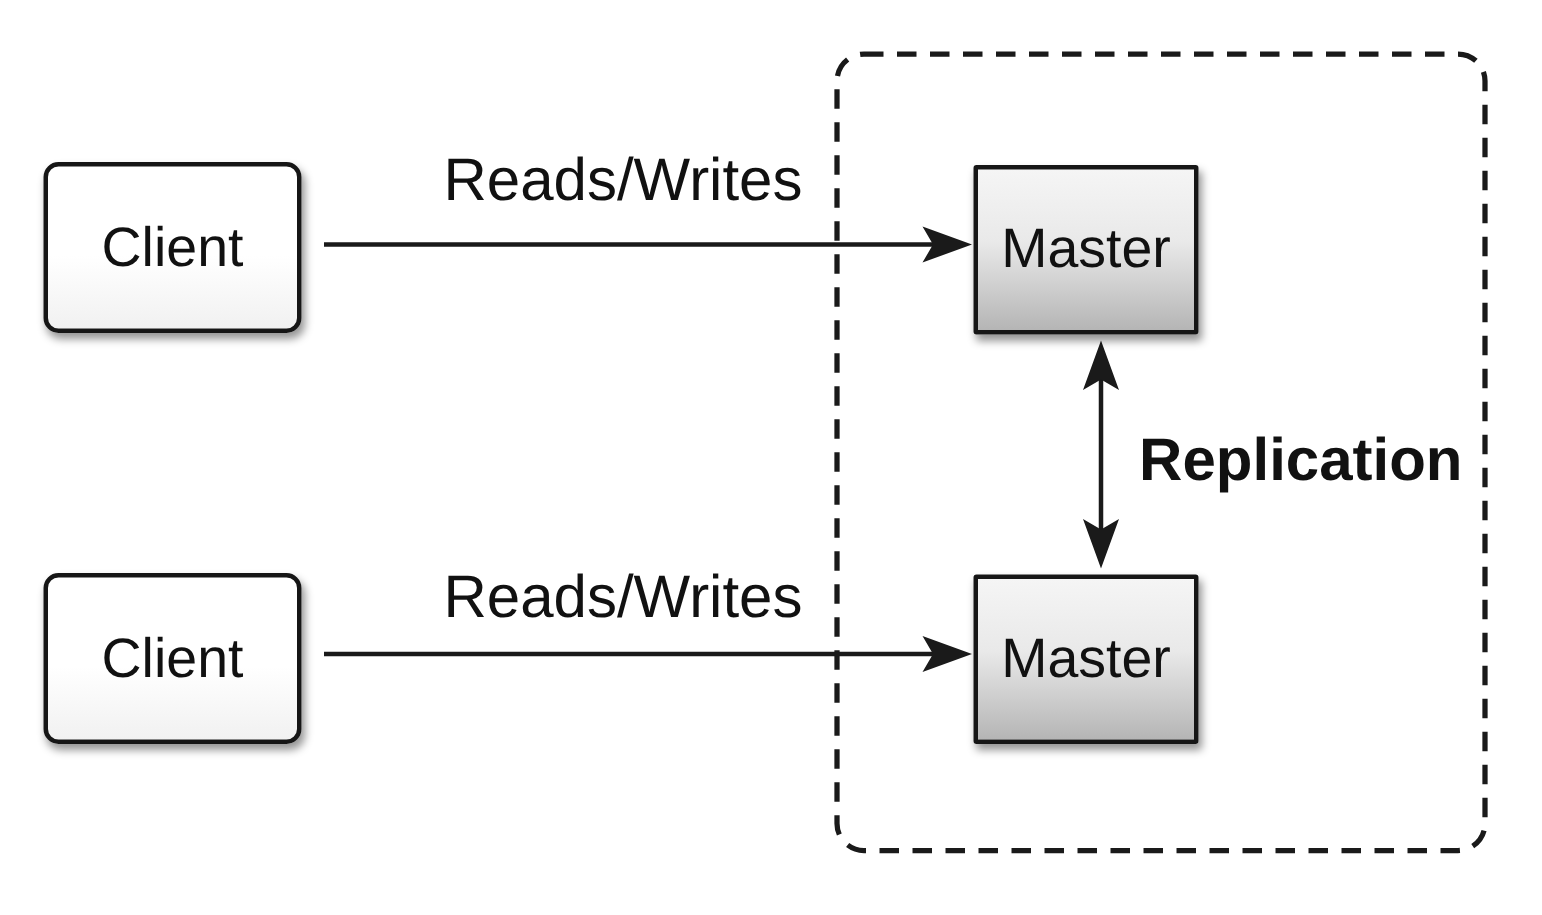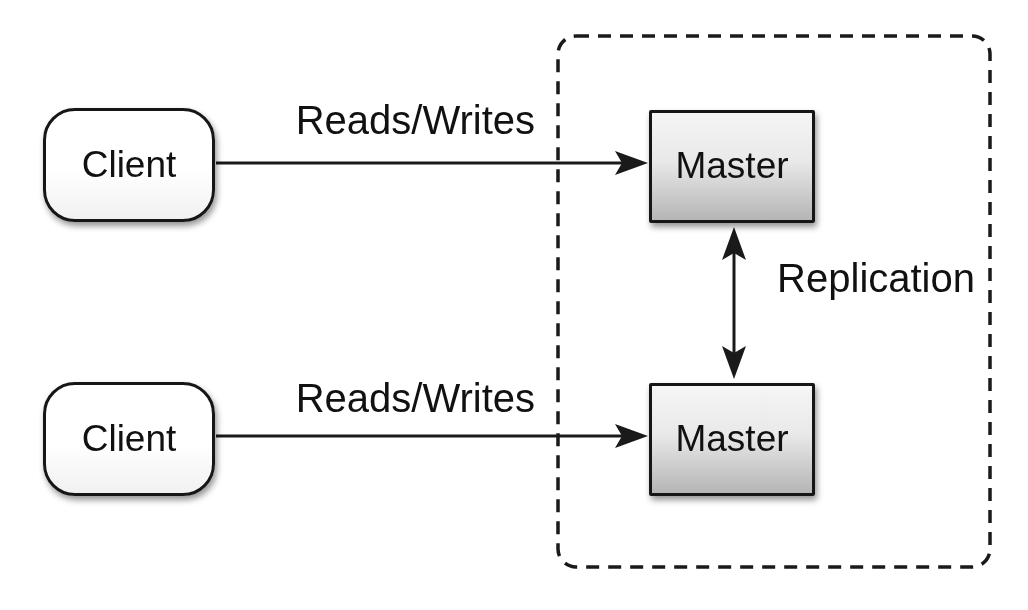--- a/index.html
+++ b/index.html
@@ -41,32 +41,32 @@
     display: flex;
     align-items: center;
     justify-content: center;
     border: 3px solid var(--node-border, #161616);
     box-sizing: border-box;
     box-shadow: 2px 4px 6px rgba(0,0,0,0.42);
     font-size: 37px;
     line-height: 1.1;
   }
   .node-client {
-    left: 43px;
+    left: 29px;
     width: 172px;
     height: 114px;
-    border-radius: 32px;
+    border-radius: 10px;
     background: linear-gradient(180deg,
       var(--client-fill-top, #ffffff) 0%,
       var(--client-fill-top, #ffffff) 55%,
       var(--client-fill-bottom, #f1f1f1) 100%);
   }
   .node-master {
     left: 649px;
-    width: 166px;
+    width: 150px;
     height: 113px;
     border-radius: 2px;
     background: linear-gradient(180deg,
       var(--master-fill-top, #f4f4f4) 0%,
       #e9e9e9 45%,
       var(--master-fill-bottom, #b5b5b5) 100%);
     text-align: right;
   }
   #client-top    { top: 108px; }
   #client-bottom { top: 382px; }
@@ -74,21 +74,21 @@
   #master-bottom { top: 383px; }
   .edge-label {
     position: absolute;
     font-size: 40px;
     line-height: 1.1;
     text-align: right;
     white-space: nowrap;
   }
   #label-rw-top    { left: 235px; top: 98px;  width: 300px; }
   #label-rw-bottom { left: 235px; top: 376px; width: 300px; }
-  #label-replication { left: 755px; top: 256px; width: 220px; }
+  #label-replication { left: 755px; top: 285px; width: 220px; font-weight: bold; }
 </style>
 </head>
 <body>
 
 <div id="canvas" style="--background: #ffffff; --line-color: #1a1a1a; --node-border: #161616; --text-color: #111111; --master-fill-top: #f5f5f5; --master-fill-bottom: #b5b5b5; --client-fill-top: #ffffff; --client-fill-bottom: #f1f1f1;">
 
   <svg class="edges" viewBox="0 0 1028 610" xmlns="http://www.w3.org/2000/svg">
 
     <rect class="group-boundary" x="558" y="36" width="432" height="531" rx="18" ry="18"></rect>
 

